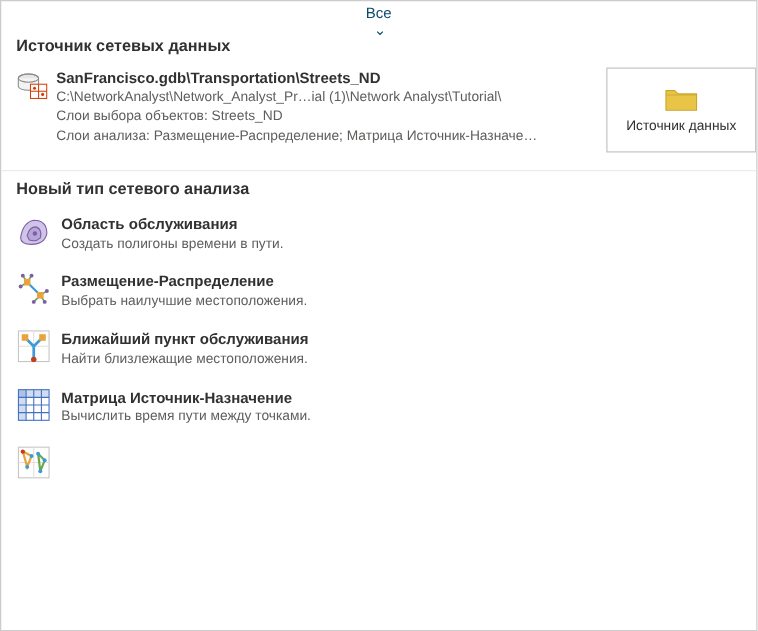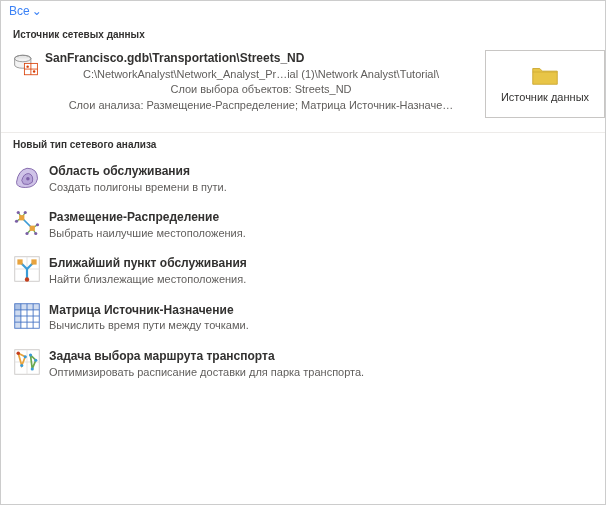--- a/index.html
+++ b/index.html
@@ -12,27 +12,28 @@
       height: 505px;
       border: 1px solid #ccc;
       overflow: hidden;
     }
     .topbar {
       display: flex;
       justify-content: flex-start;
       align-items: center;
       padding: 2px 8px 4px 8px;
       height: 22px;
-      color: #3b82f6;
+      color: #0c4a6e;
+      flex-direction: column;
     }
     .topbar span { font-size: 12px; }
     .chev { margin-left: 2px; font-size: 10px; }
     .section-header {
       font-weight: 600;
-      font-size: 10px;
+      font-size: 13px;
       padding: 6px 12px 6px 12px;
       color: #323130;
     }
     .ds-row {
       display: flex;
       align-items: flex-start;
       padding: 4px 0 10px 12px;
     }
     .ds-icon {
       width: 26px; height: 26px;
@@ -53,21 +54,20 @@
       white-space: nowrap;
       overflow: hidden;
       text-overflow: ellipsis;
     }
     .ds-sub {
       font-size: 11px;
       color: #605e5c;
       white-space: nowrap;
       overflow: hidden;
       text-overflow: ellipsis;
-      text-align: center;
     }
     .ds-button {
       display: flex;
       flex-direction: column;
       align-items: center;
       justify-content: center;
       width: 120px;
       height: 68px;
       border: 1px solid #c8c6c4;
       background: #fff;
@@ -251,19 +251,15 @@
         <path d="M6 6 L14 10 L10 20 L6 6" fill="none" stroke="#e8a33d" stroke-width="2"></path>
         <path d="M20 8 L26 14 L22 24 L20 8" fill="none" stroke="#6aa84f" stroke-width="2"></path>
         <circle cx="6" cy="6" r="2" fill="#c43e1c"></circle>
         <circle cx="14" cy="10" r="1.8" fill="#3a9bd6"></circle>
         <circle cx="10" cy="20" r="1.8" fill="#3a9bd6"></circle>
         <circle cx="20" cy="8" r="1.8" fill="#3a9bd6"></circle>
         <circle cx="26" cy="14" r="1.8" fill="#3a9bd6"></circle>
         <circle cx="22" cy="24" r="1.8" fill="#3a9bd6"></circle>
       </svg>
     </div>
-    <div class="analysis-text">
-      <div class="analysis-title">Задача выбора маршрута транспорта</div>
-      <div class="analysis-desc">Оптимизировать расписание доставки для парка транспорта.</div>
-    </div>
   </div>
 
 </div>
 
 </body></html>

